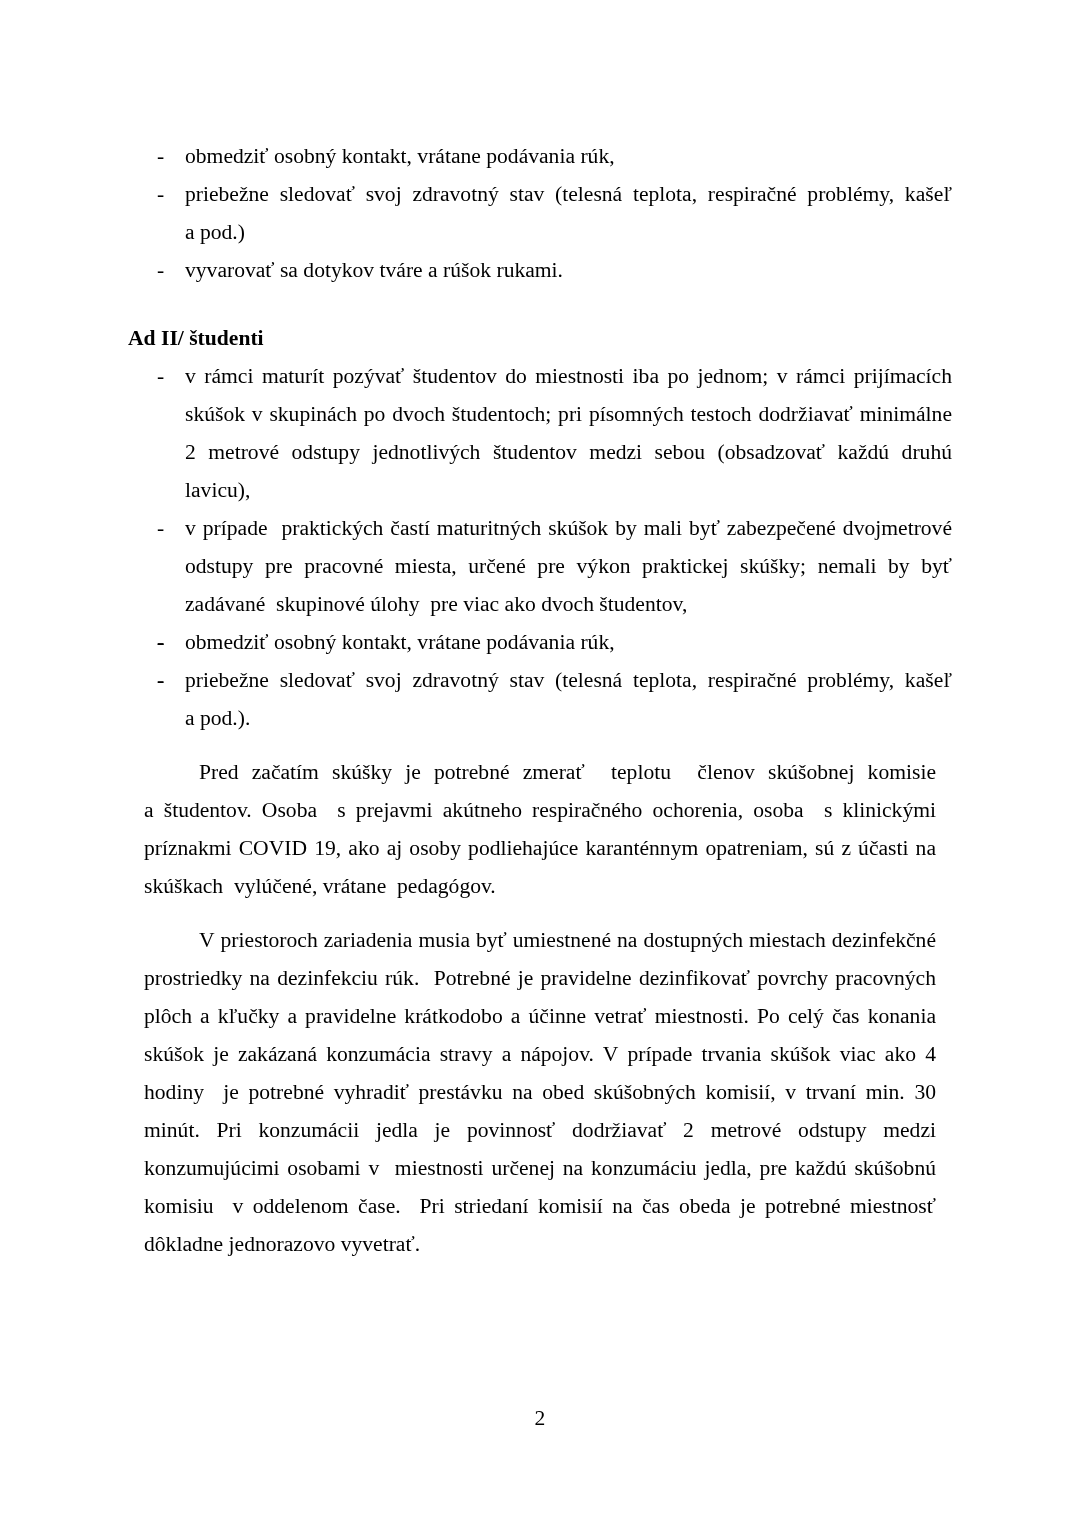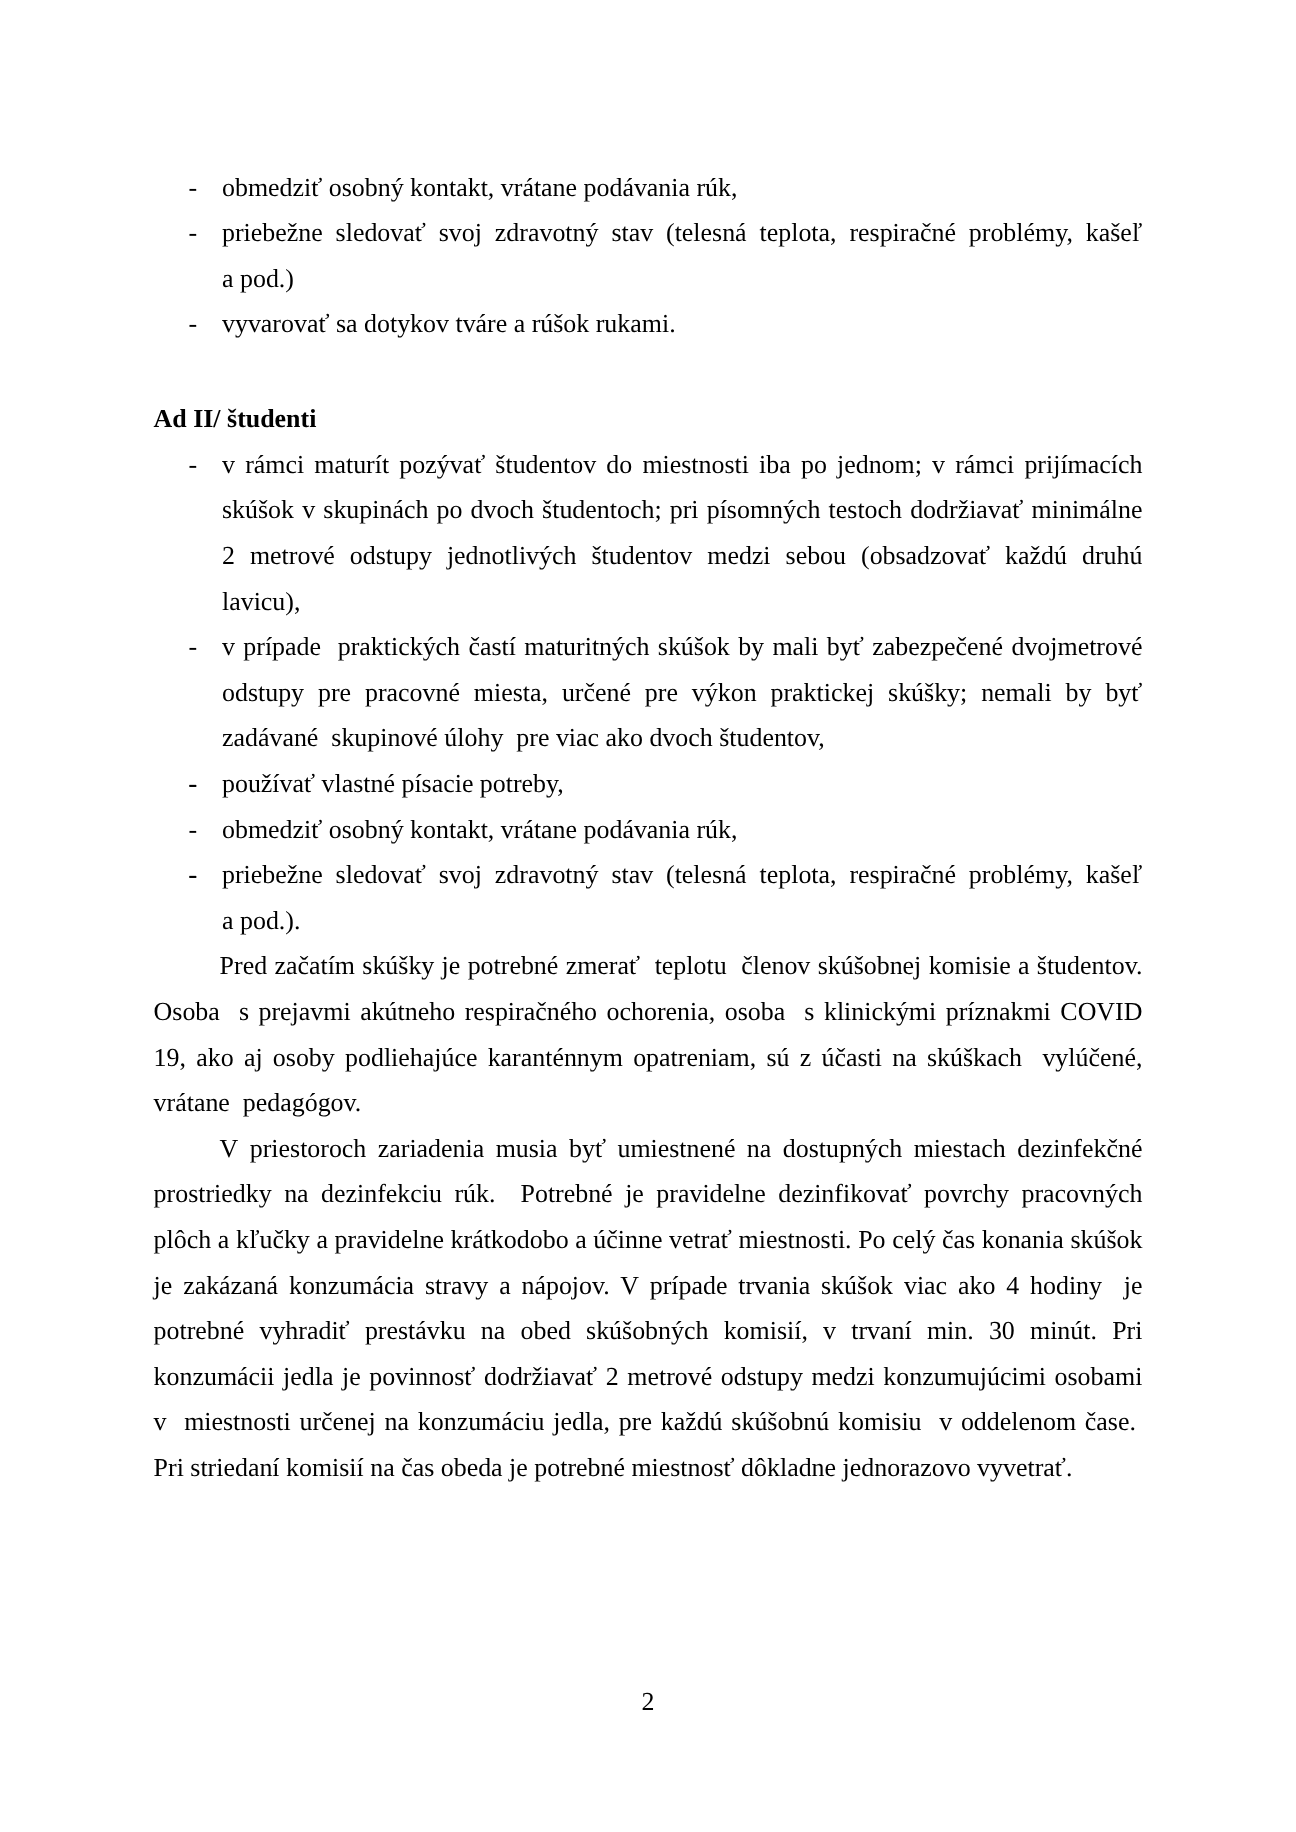--- a/index.html
+++ b/index.html
@@ -31,25 +31,25 @@
   }
   .bullet-item .dash {
     position: absolute;
     left: 29px;
     top: 0;
   }
   .section-heading {
     font-weight: bold;
     font-size: 21.6px;
     line-height: 38px;
-    margin: 41px 0 0 0;
+    margin: 30px 0 0 0;
     text-align: left;
   }
   .para {
-    margin: 0;
+    margin: 16px;
     text-align: justify;
     text-indent: 55px;
   }
   .page-number {
     position: absolute;
     top: 1399px;
     left: 0;
     width: 100%;
     text-align: center;
   }
@@ -81,21 +81,20 @@
     </div>
     <div class="bullet-item">
       <span class="dash">-</span>
       <span>v&nbsp;prípade&nbsp; praktických častí maturitných skúšok by mali byť zabezpečené dvojmetrové odstupy pre pracovné miesta, určené pre výkon praktickej skúšky; nemali by byť zadávané&nbsp; skupinové úlohy&nbsp; pre viac ako dvoch študentov,</span>
     </div>
     <div class="bullet-item">
       <span class="dash">-</span>
     </div>
     <div class="bullet-item">
       <span class="dash">-</span>
-      <span>používať vlastné písacie potreby,</span>
     </div>
     <div class="bullet-item">
       <span class="dash">-</span>
       <span>obmedziť osobný kontakt, vrátane podávania rúk,</span>
     </div>
     <div class="bullet-item">
       <span class="dash">-</span>
     </div>
     <div class="bullet-item">
       <span class="dash">-</span>

